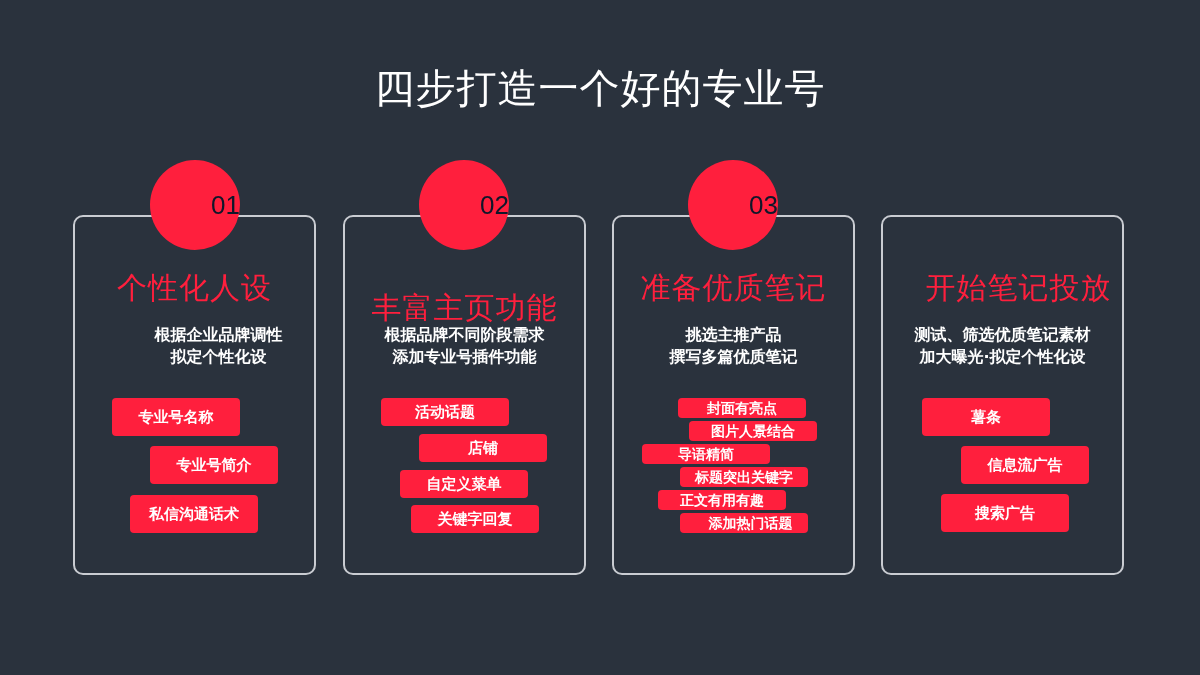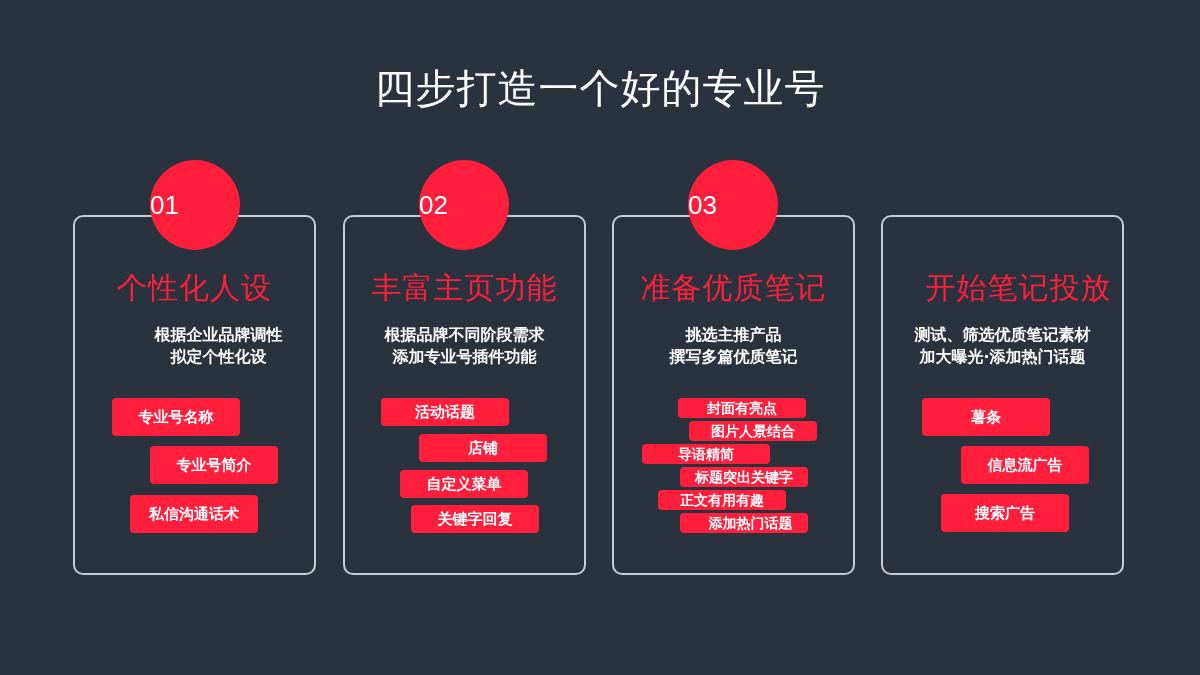--- a/index.html
+++ b/index.html
@@ -17,21 +17,21 @@
       line-height: 52px;
     }
     .card {
       position: absolute; top: 215px; width: 243px; height: 360px;
       border: 2px solid #c9ccd2; border-radius: 10px;
       background: #2a323d;
     }
     .step-circle {
       position: absolute; top: 160px; width: 90px; height: 90px;
       border-radius: 50%; background: #ff1f3d;
-      color: #ffffff; font-size: 26px; line-height: 90px; text-align: left;
+      color: #0f172a; font-size: 26px; line-height: 90px; text-align: right;
       font-family: "Liberation Sans", "DejaVu Sans", sans-serif;
       z-index: 2;
     }
     .card-heading {
       position: absolute; top: 270px; width: 243px;
       text-align: center; color: #ff1f3d;
       font-size: 30px; line-height: 36px; letter-spacing: 1px;
       z-index: 1;
     }
     .card-desc {
@@ -65,21 +65,21 @@
   <div class="card-desc" style="left:73px;padding-left:48px;">
     <span>根据企业品牌调性</span>
     <span>拟定个性化设</span>
   </div>
   <div class="tag tall" style="left:112px; top:398px;">专业号名称</div>
   <div class="tag tall" style="left:150px; top:446px;">专业号简介</div>
   <div class="tag tall" style="left:130px; top:495px;">私信沟通话术</div>
 
   <div class="card" style="left:343px;"></div>
   <div class="step-circle" style="left:419px;">02</div>
-  <div class="card-heading" style="left:343px;">丰富主页功能</div>
+  <div class="card-heading" style="left:343px;margin-top:20px;">丰富主页功能</div>
   <div class="card-desc" style="left:343px;">
     <span>根据品牌不同阶段需求</span>
     <span>添加专业号插件功能</span>
   </div>
   <div class="tag mid" style="left:381px; top:398px;">活动话题</div>
   <div class="tag mid" style="left:419px; top:434px;">店铺</div>
   <div class="tag mid" style="left:400px; top:470px;">自定义菜单</div>
   <div class="tag mid" style="left:411px; top:505px;">关键字回复</div>
 
   <div class="card" style="left:612px;"></div>
@@ -93,19 +93,19 @@
   <div class="tag small" style="left:689px; top:421px;">图片人景结合</div>
   <div class="tag small" style="left:642px; top:444px;">导语精简</div>
   <div class="tag small" style="left:680px; top:467px;">标题突出关键字</div>
   <div class="tag small" style="left:658px; top:490px;">正文有用有趣</div>
   <div class="tag small" style="left:680px; top:513px;padding-left:13px;">添加热门话题</div>
 
   <div class="card" style="left:881px;"></div>
   <div class="card-heading" style="left:881px;margin-left:16px;">开始笔记投放</div>
   <div class="card-desc" style="left:881px;">
     <span>测试、筛选优质笔记素材</span>
-    <span>加大曝光·添加热门话题</span>
+    <span>加大曝光·拟定个性化设</span>
   </div>
   <div class="tag tall" style="left:922px; top:398px;">薯条</div>
   <div class="tag tall" style="left:961px; top:446px;">信息流广告</div>
   <div class="tag tall" style="left:941px; top:494px;">搜索广告</div>
 
 </div>
 
 </body></html>

